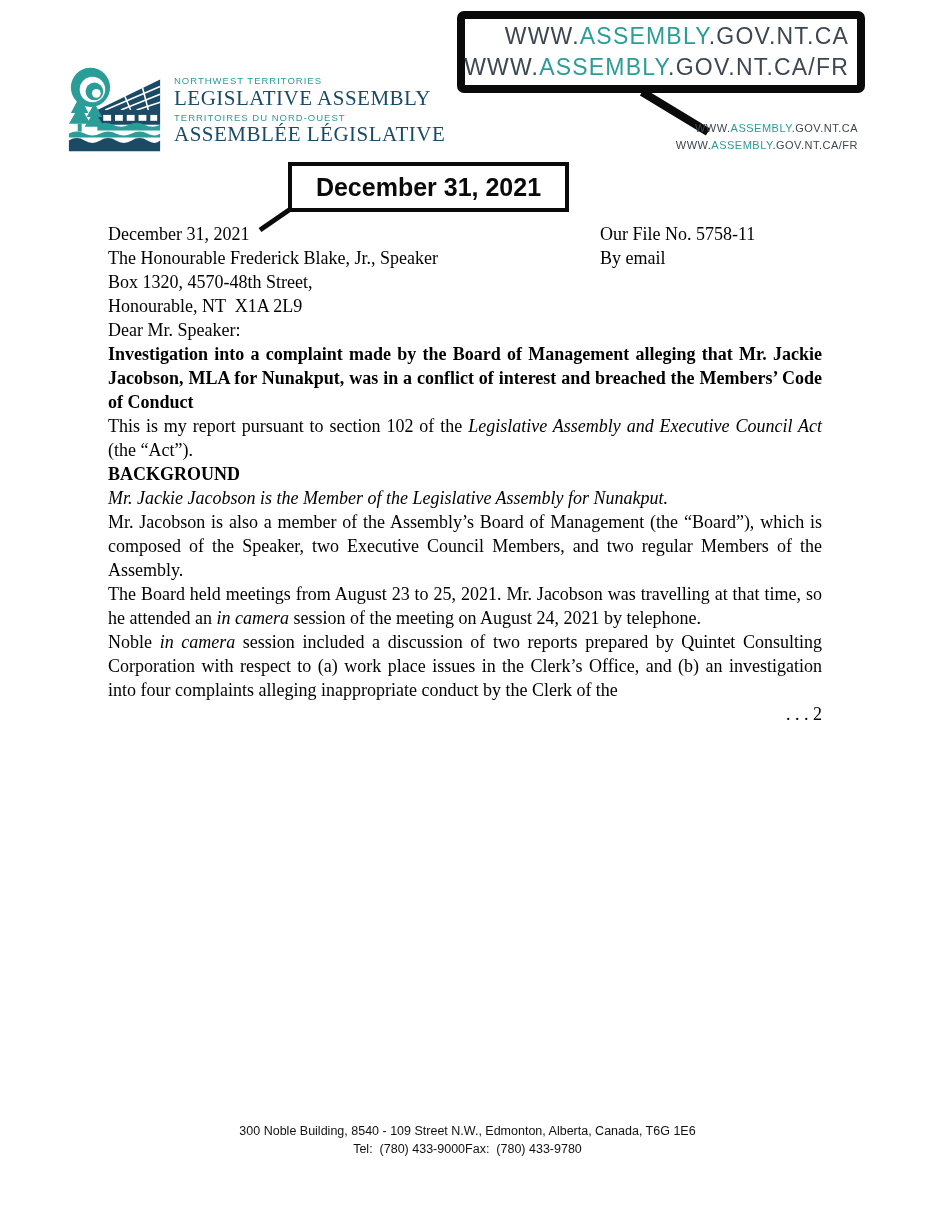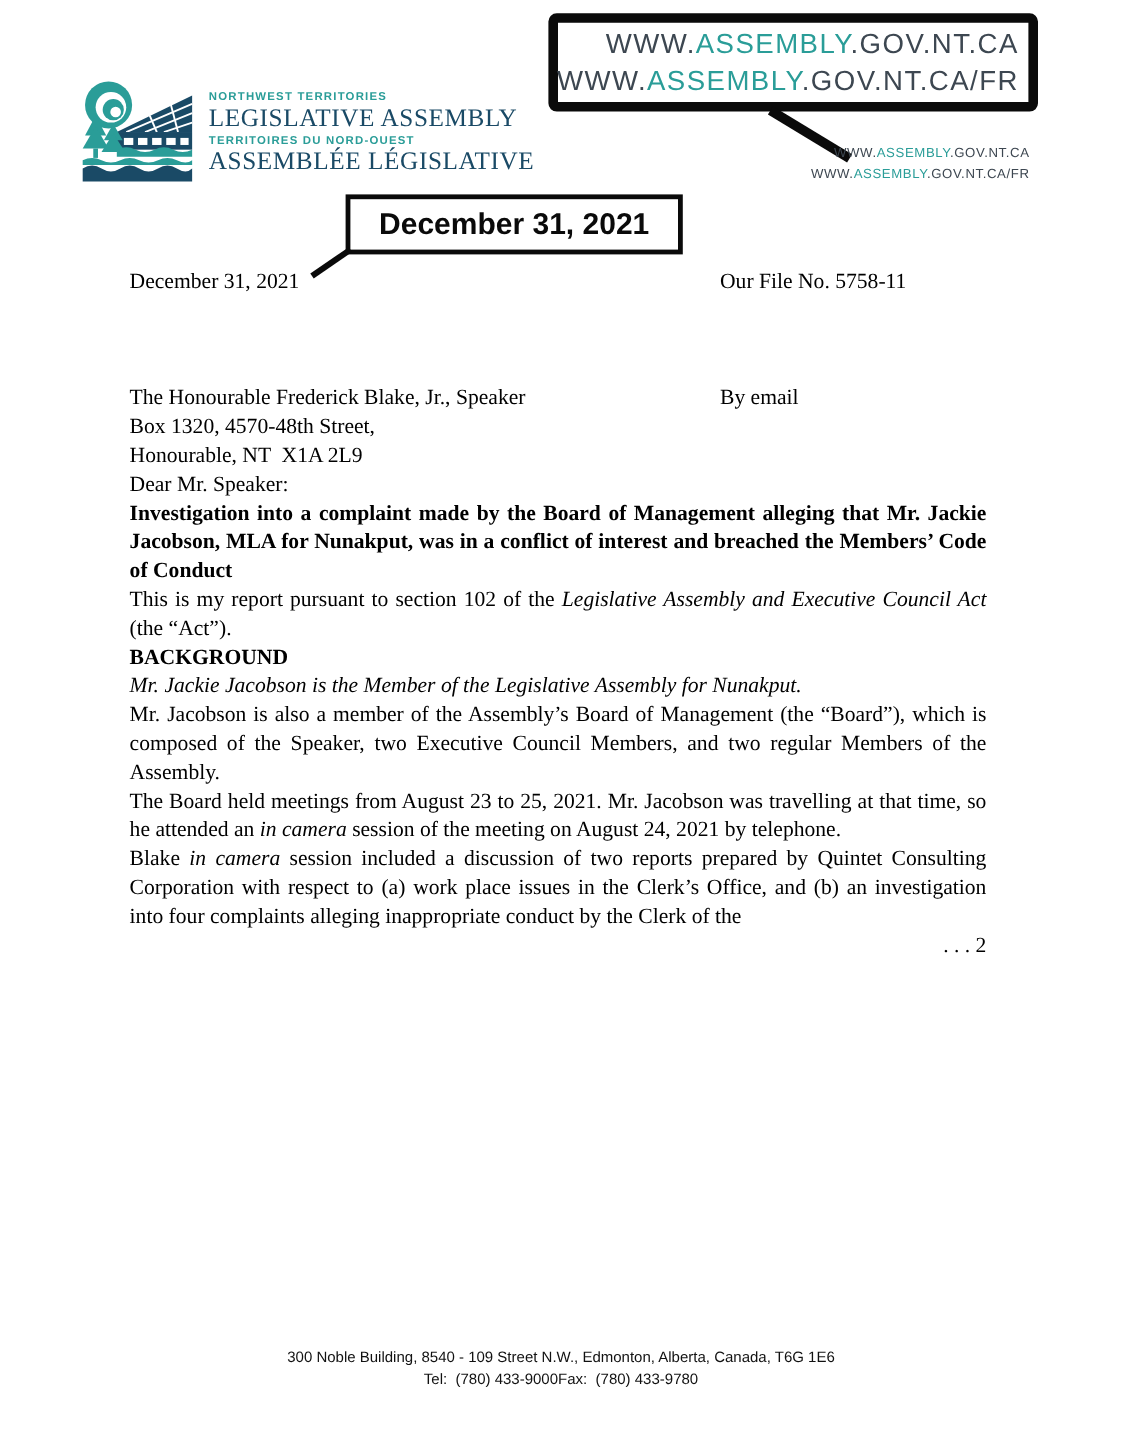--- a/index.html
+++ b/index.html
@@ -3,21 +3,21 @@
 <meta charset="utf-8">
 <style>
   html,body{margin:0;padding:0;background:#fff;}
   #page{position:relative;width:935px;height:1210px;background:#fff;overflow:hidden;
         font-family:"Liberation Serif",serif;color:#000;}
 
   
   .logo-wrap{position:absolute;left:64px;top:66px;display:flex;align-items:flex-start;}
   .logo-icon{width:102px;height:90px;}
   .logo-text{margin-left:8px;padding-top:10px;line-height:1;}
-  .logo-small{font-family:"Liberation Sans",sans-serif;font-weight:bold;font-size:9.5px;
+  .logo-small{font-family:"Liberation Sans",sans-serif;font-weight:normal;font-size:9.5px;
               letter-spacing:1px;color:var(--teal);margin:0 0 2px 0;}
   .logo-large{font-family:"Liberation Serif",serif;font-size:21px;color:var(--navy);
               letter-spacing:0.5px;margin:0 0 4px 0;}
 
   
   .url-box{position:absolute;left:457px;top:11px;width:384px;height:66px;
            border:8px solid #0a0a0a;border-radius:7px;background:#fff;
            display:flex;flex-direction:column;justify-content:center;align-items:flex-end;
            padding-right:8px;}
   .url-big{font-family:"Liberation Sans",sans-serif;font-size:23px;letter-spacing:1.2px;
@@ -39,21 +39,21 @@
                  color:#0a0a0a;white-space:nowrap;}
 
   
   .letter{position:absolute;left:108px;top:222px;width:714px;font-size:18px;line-height:24px;}
   .letter p{margin:0;}
   .row{position:relative;}
   .right-col{position:absolute;left:492px;top:0;white-space:pre;}
   .recipient div{white-space:pre;}
   .just{text-align:justify;}
   .bold{font-weight:bold;}
-  .addr-block{margin-top:73px;}
+  .addr-block{}
   .salutation{margin-top:45px;}
   .subject{margin-top:46px;}
   .para-report{margin-top:45px;}
   .heading-bg{margin-top:23px;}
   .para-member{margin-top:23px;font-style:italic;}
   .para-board{margin-top:23px;}
   .para-meetings{margin-top:21px;}
   .para-quintet{margin-top:22px;}
   .page-marker{margin-top:28px;text-align:right;}
 
@@ -150,21 +150,21 @@
     <p class="para-report just"><span>This is my report pursuant to section 102 of the </span><em>Legislative Assembly and Executive Council Act</em><span> (the “Act”).</span></p>
 
     <p class="heading-bg bold">BACKGROUND</p>
 
     <p class="para-member">Mr. Jackie Jacobson is the Member of the Legislative Assembly for Nunakput.</p>
 
     <p class="para-board just">Mr. Jacobson is also a member of the Assembly’s Board of Management (the “Board”), which is composed of the Speaker, two Executive Council Members, and two regular Members of the Assembly.</p>
 
     <p class="para-meetings just"><span>The Board held meetings from August 23 to 25, 2021.  Mr. Jacobson was travelling at that time, so he attended an </span><em>in camera</em><span> session of the meeting on August 24, 2021 by telephone.</span></p>
 
-    <p class="para-quintet just"><span>Blake </span><em>in camera</em><span> session included a discussion of two reports prepared by Quintet Consulting Corporation with respect to (a) work place issues in the Clerk’s Office, and (b) an investigation into four complaints alleging inappropriate conduct by the Clerk of the</span></p>
+    <p class="para-quintet just"><span>Noble </span><em>in camera</em><span> session included a discussion of two reports prepared by Quintet Consulting Corporation with respect to (a) work place issues in the Clerk’s Office, and (b) an investigation into four complaints alleging inappropriate conduct by the Clerk of the</span></p>
 
     <p class="page-marker">. . . 2</p>
   </div>
 
   <div class="footer">
     <div>300 Noble Building, 8540 - 109 Street N.W., Edmonton, Alberta, Canada, T6G 1E6</div>
     <div class="telfax">
       <span>Tel:  (780) 433-9000</span>
       <span>Fax:  (780) 433-9780</span>
     </div>

